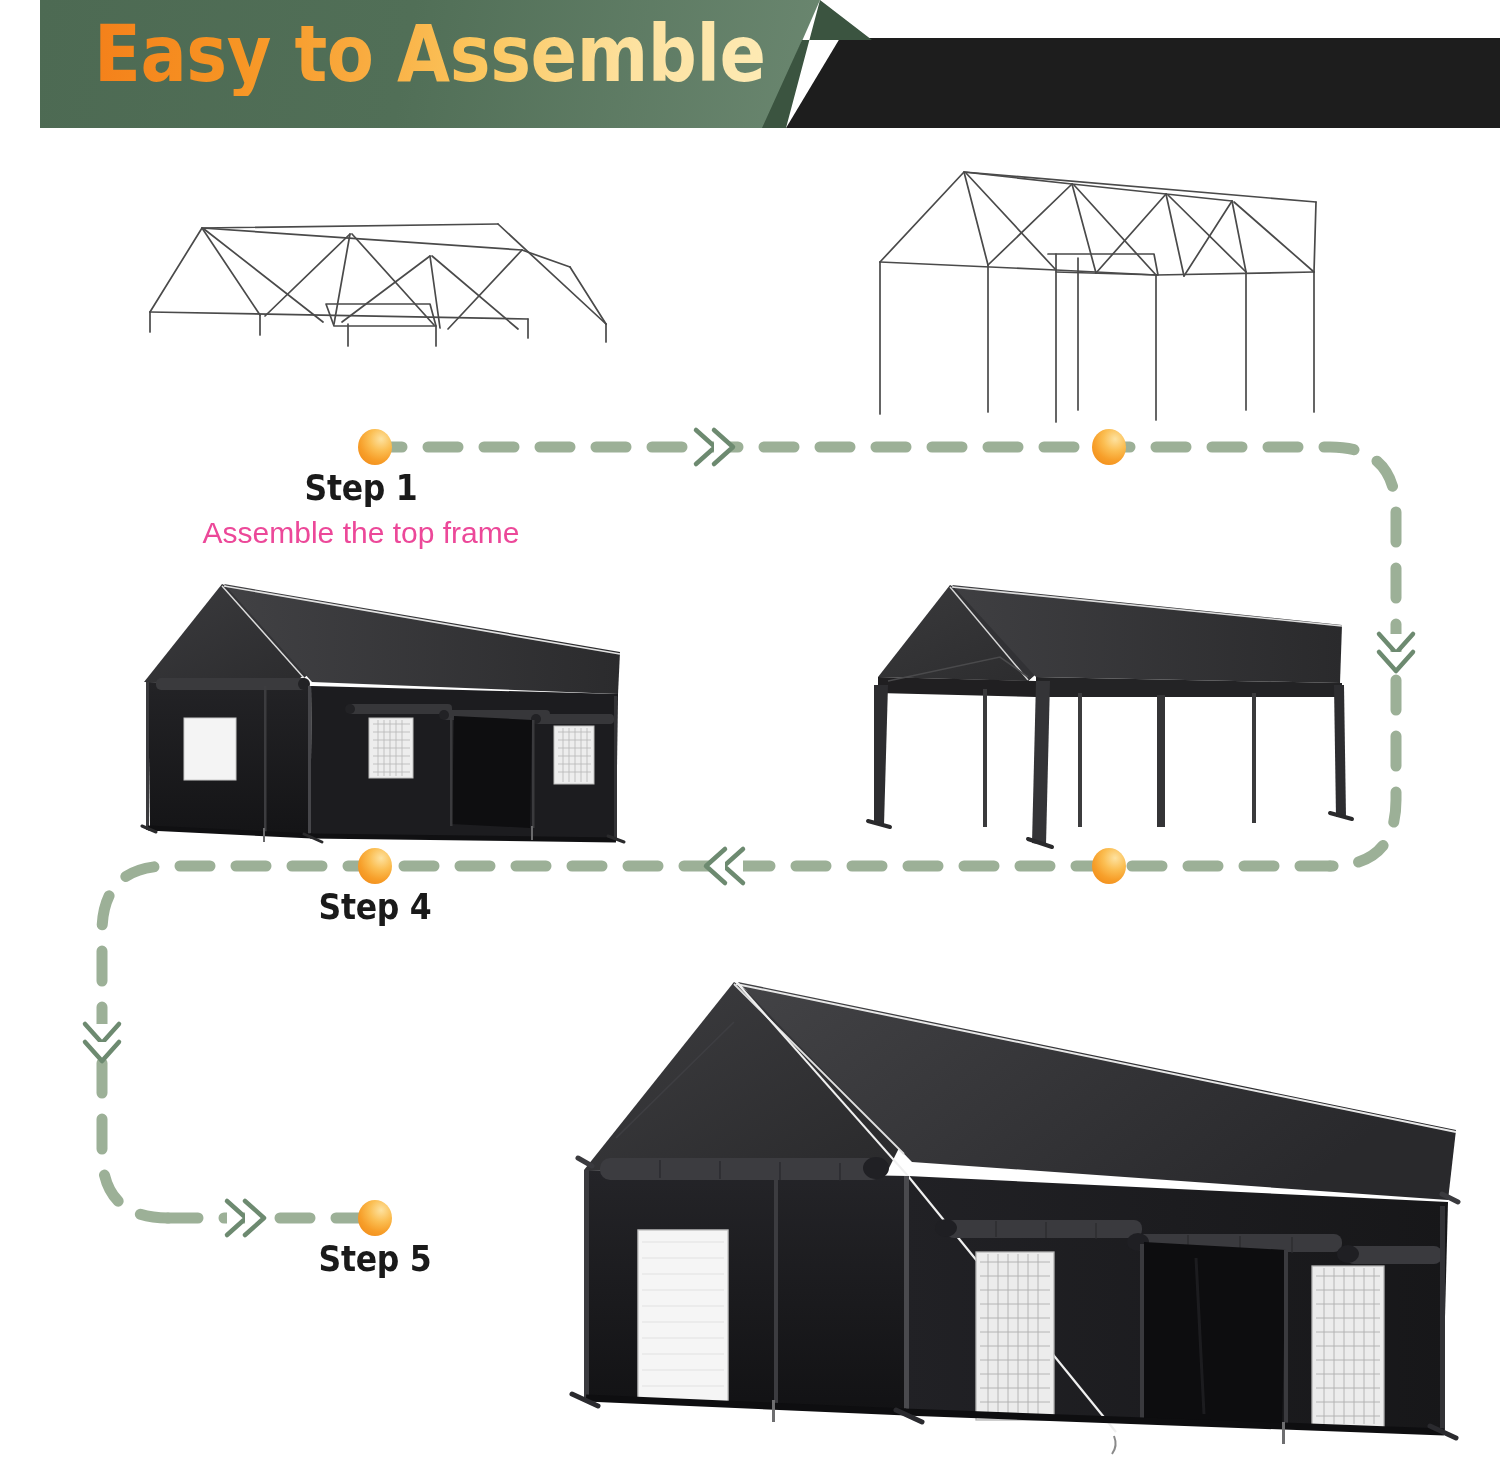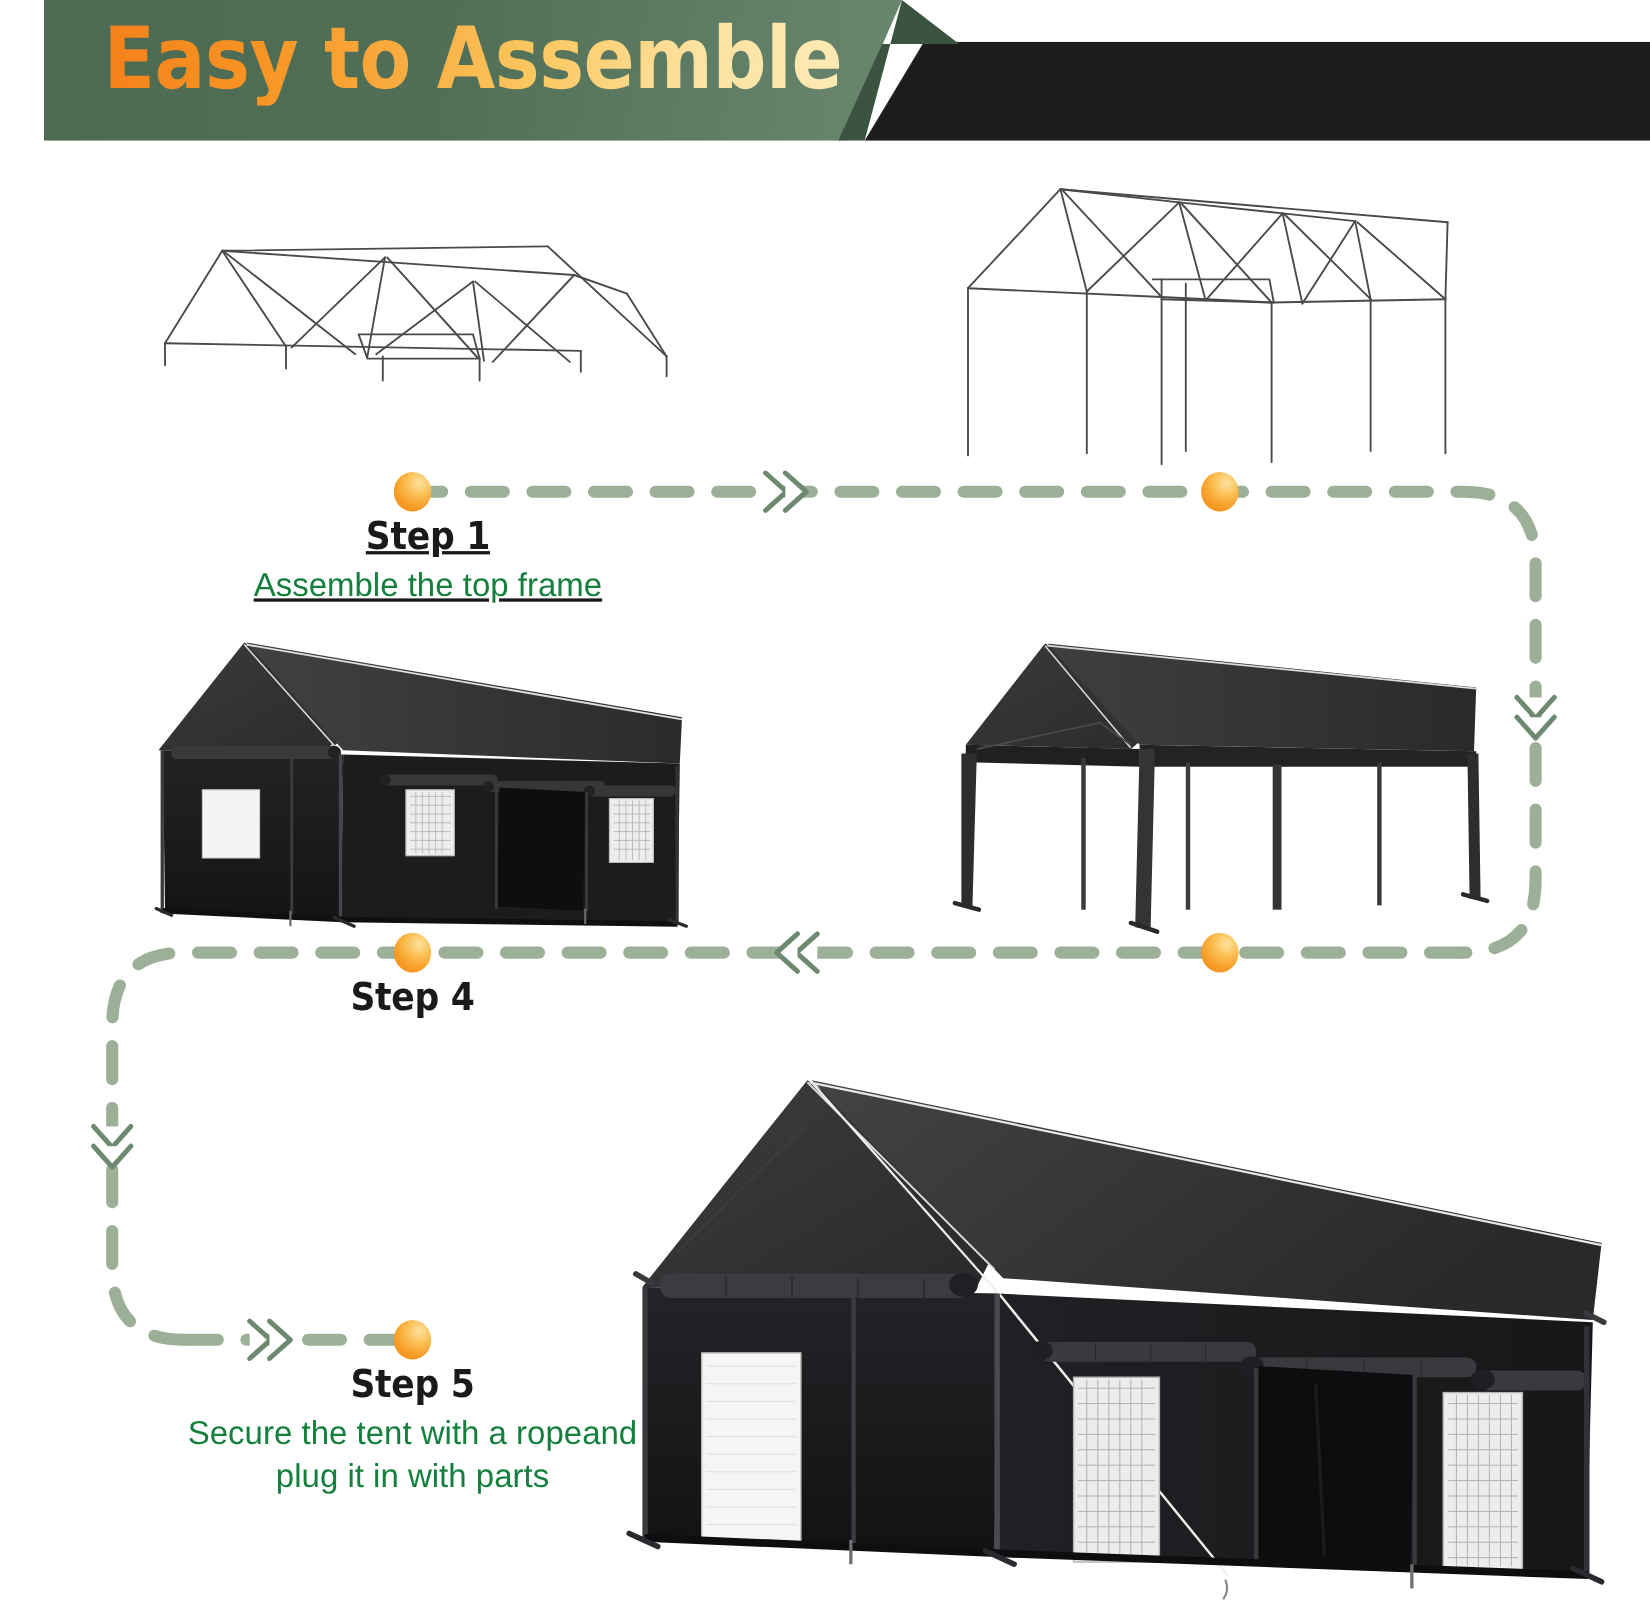--- a/index.html
+++ b/index.html
@@ -98,21 +98,21 @@
     font-weight: 700;
     letter-spacing: -0.3px;
     transform: scaleX(0.9);
     white-space: nowrap;
     line-height: 1.18;
   }
   .step-desc {
     font-family: "Liberation Sans", sans-serif;
     font-size: 30px;
     font-weight: 400;
-    color: #15803d;
+    color: #ec4899;
     line-height: 1.28;
     margin-top: 5px;
     white-space: pre-line;
   }
 
   
   .illu {
     position: absolute;
   }
   .illu svg { display: block; }
@@ -195,21 +195,21 @@
         <path d="M 142 103 L 142 123"></path>
         <path d="M 230 112 L 230 134"></path>
         <path d="M 318 114 L 318 134"></path>
         <path d="M 410 107 L 410 126"></path>
         <path d="M 488 112 L 488 130"></path>
       </g>
     </svg>
   </div>
 
   <div class="dot" style="left:358px; top:429px;"></div>
-  <div class="step-label" style="left:129px; top:468px; width:520px;text-decoration:underline;">
+  <div class="step-label" style="left:101px; top:468px; width:520px;">
     <div class="step-title">Step 1</div>
     <div class="step-desc">Assemble the top frame</div>
   </div>
 
   <div class="illu" style="left:866px; top:162px; width:520px; height:265px;">
     <svg width="520" height="265" viewBox="0 0 520 265">
       <g fill="none" stroke="#4a4a4a" stroke-width="1.7" stroke-linejoin="round" stroke-linecap="round">
 
         <path d="M 14 100 L 98 10 L 450 40"></path>
         <path d="M 98 10 L 206 22"></path>
@@ -473,17 +473,15 @@
       <path d="M 558 474 q 4 10 -2 18" stroke="#8a8a8a" stroke-width="2" fill="none"></path>
 
       <path d="M 22 196 L 36 204" stroke="#3a3a3e" stroke-width="5" stroke-linecap="round" fill="none"></path>
       <path d="M 886 232 L 902 240" stroke="#3a3a3e" stroke-width="5" stroke-linecap="round" fill="none"></path>
     </svg>
   </div>
 
   <div class="dot" style="left:358px; top:1200px;"></div>
   <div class="step-label" style="left:115px; top:1239px; width:520px;">
     <div class="step-title">Step 5</div>
-    <div class="step-desc">Secure the tent with a ropeand
-plug it in with parts</div>
   </div>
 
 </div>
 
 </body></html>

